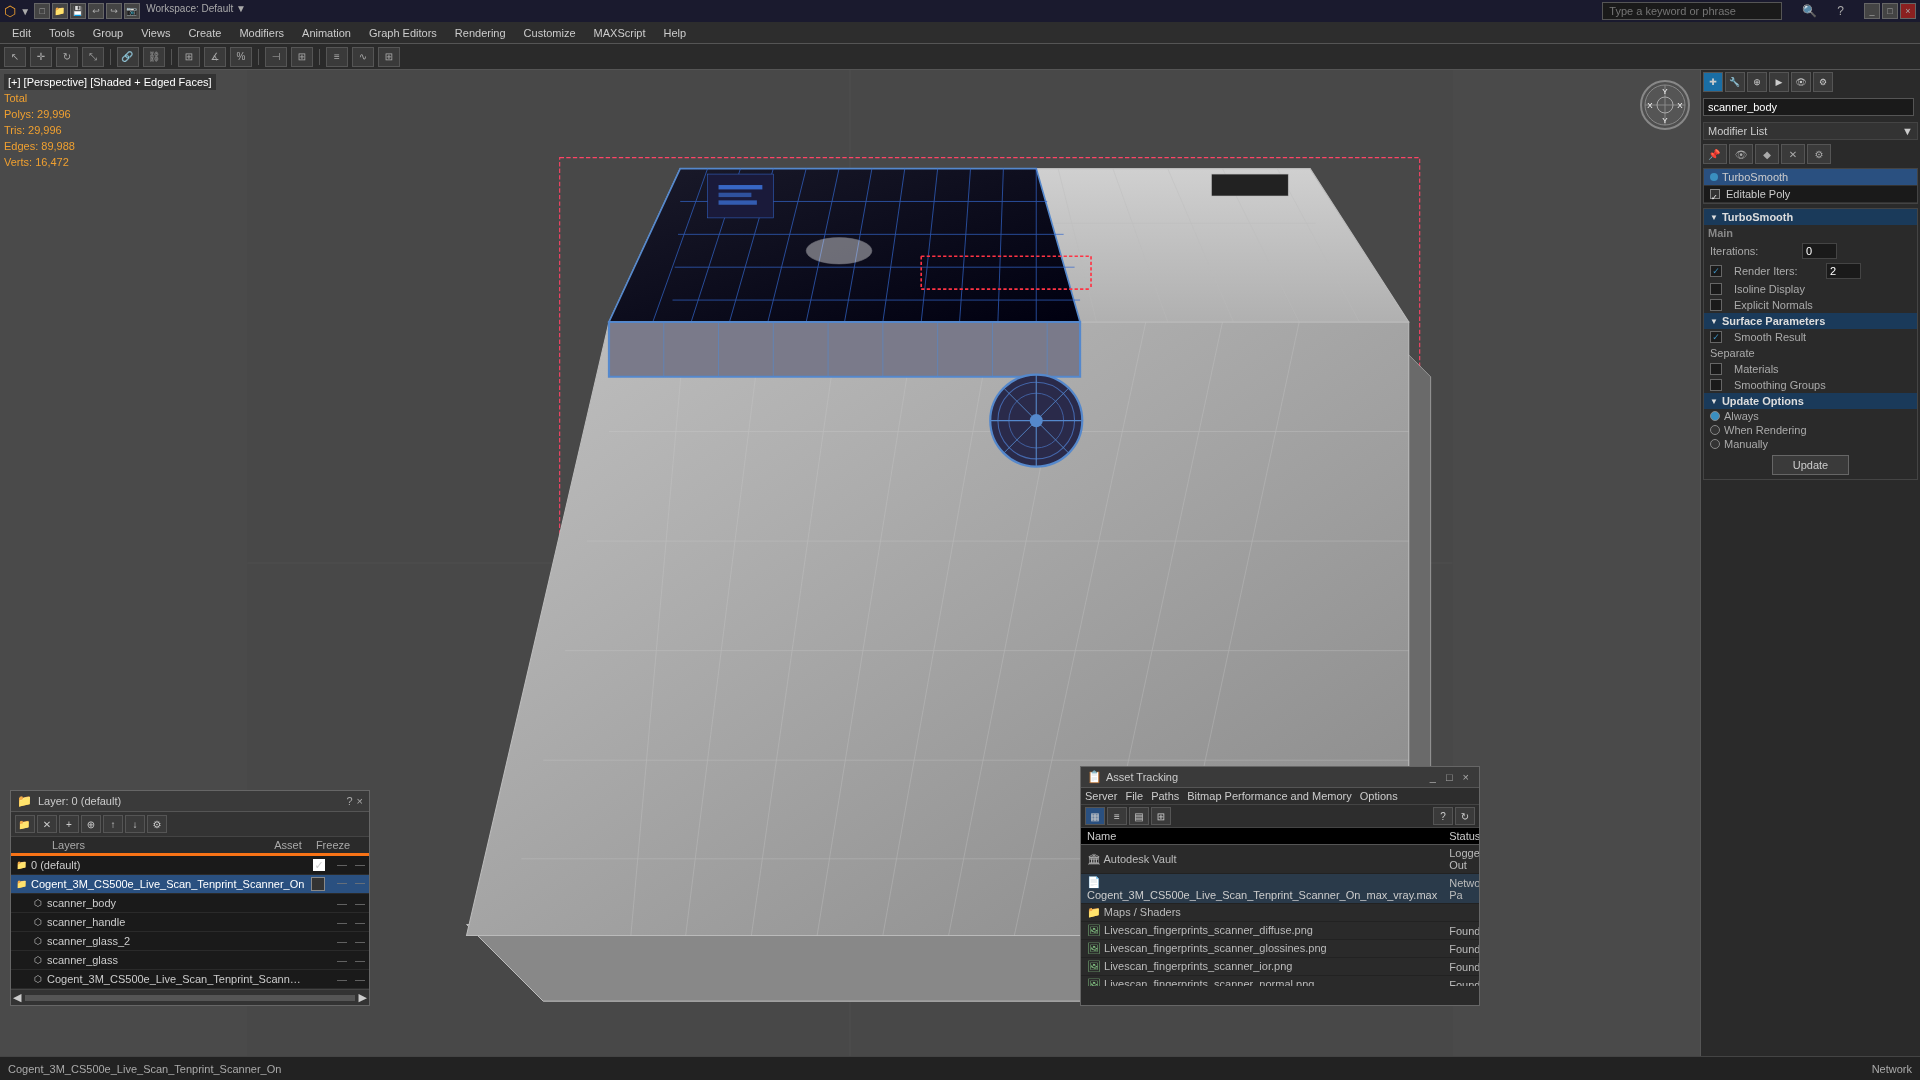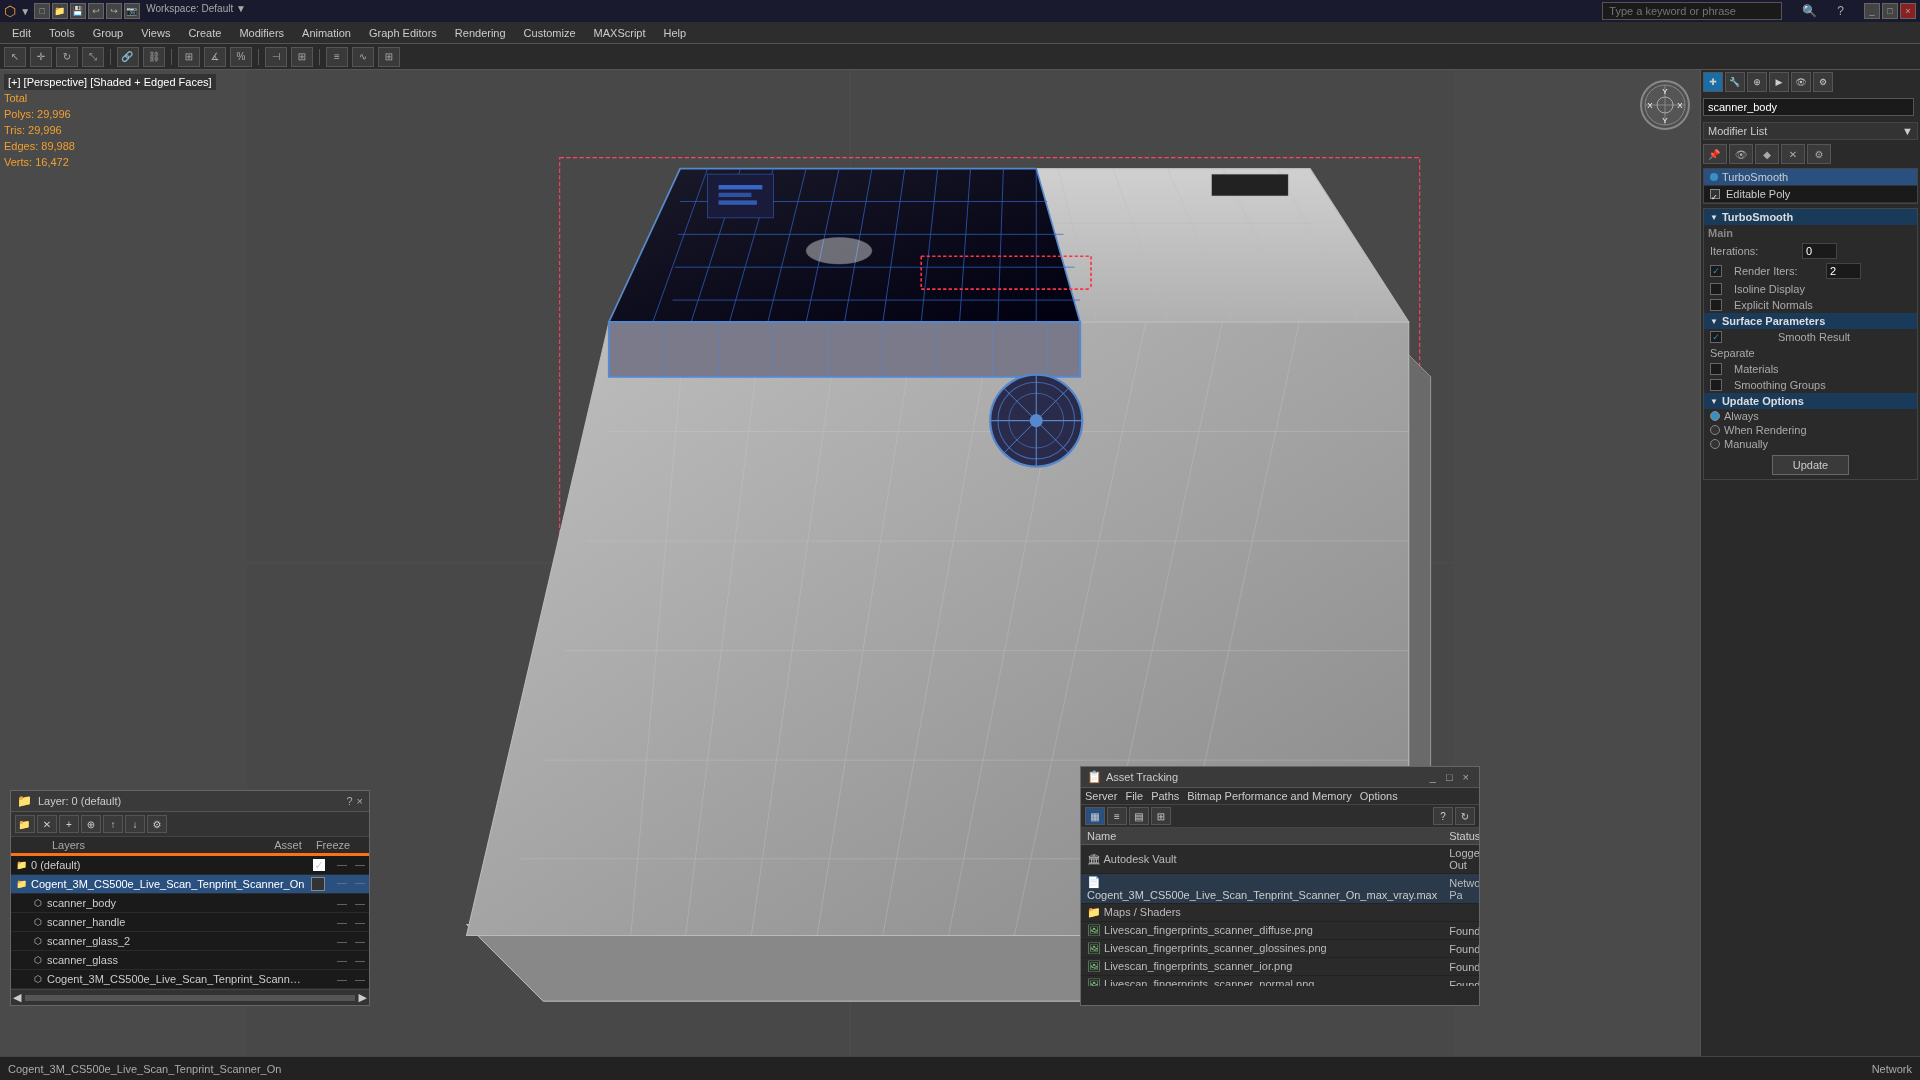--- a/index.html
+++ b/index.html
@@ -85,21 +85,21 @@
     
     #asset-panel { position: absolute; bottom: 50px; right: 220px; width: 400px; height: 240px; background: #2a2a2a; border: 1px solid #666; z-index: 20; }
     #asset-title { background: #3a3a3a; padding: 3px 6px; display: flex; justify-content: space-between; align-items: center; border-bottom: 1px solid #555; font-size: 11px; }
     #asset-menubar { display: flex; gap: 8px; padding: 2px 4px; background: #2d2d2d; border-bottom: 1px solid #444; font-size: 11px; }
     .asset-menu { cursor: pointer; color: #ccc; }
     #asset-toolbar { display: flex; gap: 2px; padding: 2px 4px; background: #2d2d2d; border-bottom: 1px solid #444; align-items: center; }
     .asset-btn { width: 20px; height: 18px; background: #3a3a3a; border: 1px solid #555; display: flex; align-items: center; justify-content: center; cursor: pointer; font-size: 10px; color: #ccc; }
     .asset-btn.active { background: #2a5080; }
     #asset-table { width: 100%; overflow: auto; height: calc(100% - 80px); }
     #asset-table table { width: 100%; border-collapse: collapse; }
-    #asset-table th { background: #404040; color: #ccc; font-size: 11px; padding: 2px 6px; text-align: left; border-bottom: 1px solid #555; font-weight: normal; position: sticky; top: 0; }
+    #asset-table th { background: #000000; color: #ccc; font-size: 11px; padding: 2px 6px; text-align: left; border-bottom: 1px solid #555; font-weight: normal; position: sticky; top: 0; }
     #asset-table td { padding: 2px 6px; font-size: 11px; color: #bbb; border-bottom: 1px solid #222; }
     .asset-row-selected { background: #2a3a4a; }
     .indent1 { padding-left: 16px; }
     .indent2 { padding-left: 28px; }
     .status-found { color: #6a6; }
     .status-loggedout { color: #aaa; }
     .status-network { color: #6af; }
     
     
     #statusbar { height: 24px; background: #222; border-top: 1px solid #444; display: flex; align-items: center; padding: 0 8px; gap: 16px; color: #aaa; font-size: 11px; }
@@ -576,21 +576,21 @@
 
       <div class="prop-row">
         <div class="prop-checkbox"></div>
         <span style="font-size:11px; color:#aaa;">Explicit Normals</span>
       </div>
 
       <div class="section-header">Surface Parameters</div>
 
       <div class="prop-row">
         <div class="prop-checkbox checked"></div>
-        <span style="font-size:11px; color:#aaa;margin-left:44px;">Smooth Result</span>
+        <span style="font-size:11px; color:#aaa;">Smooth Result</span>
       </div>
 
       <div style="padding:2px 6px; font-size:11px; color:#aaa;">Separate</div>
 
       <div class="prop-row">
         <div class="prop-checkbox"></div>
         <span style="font-size:11px; color:#aaa;">Materials</span>
       </div>
 
       <div class="prop-row">

